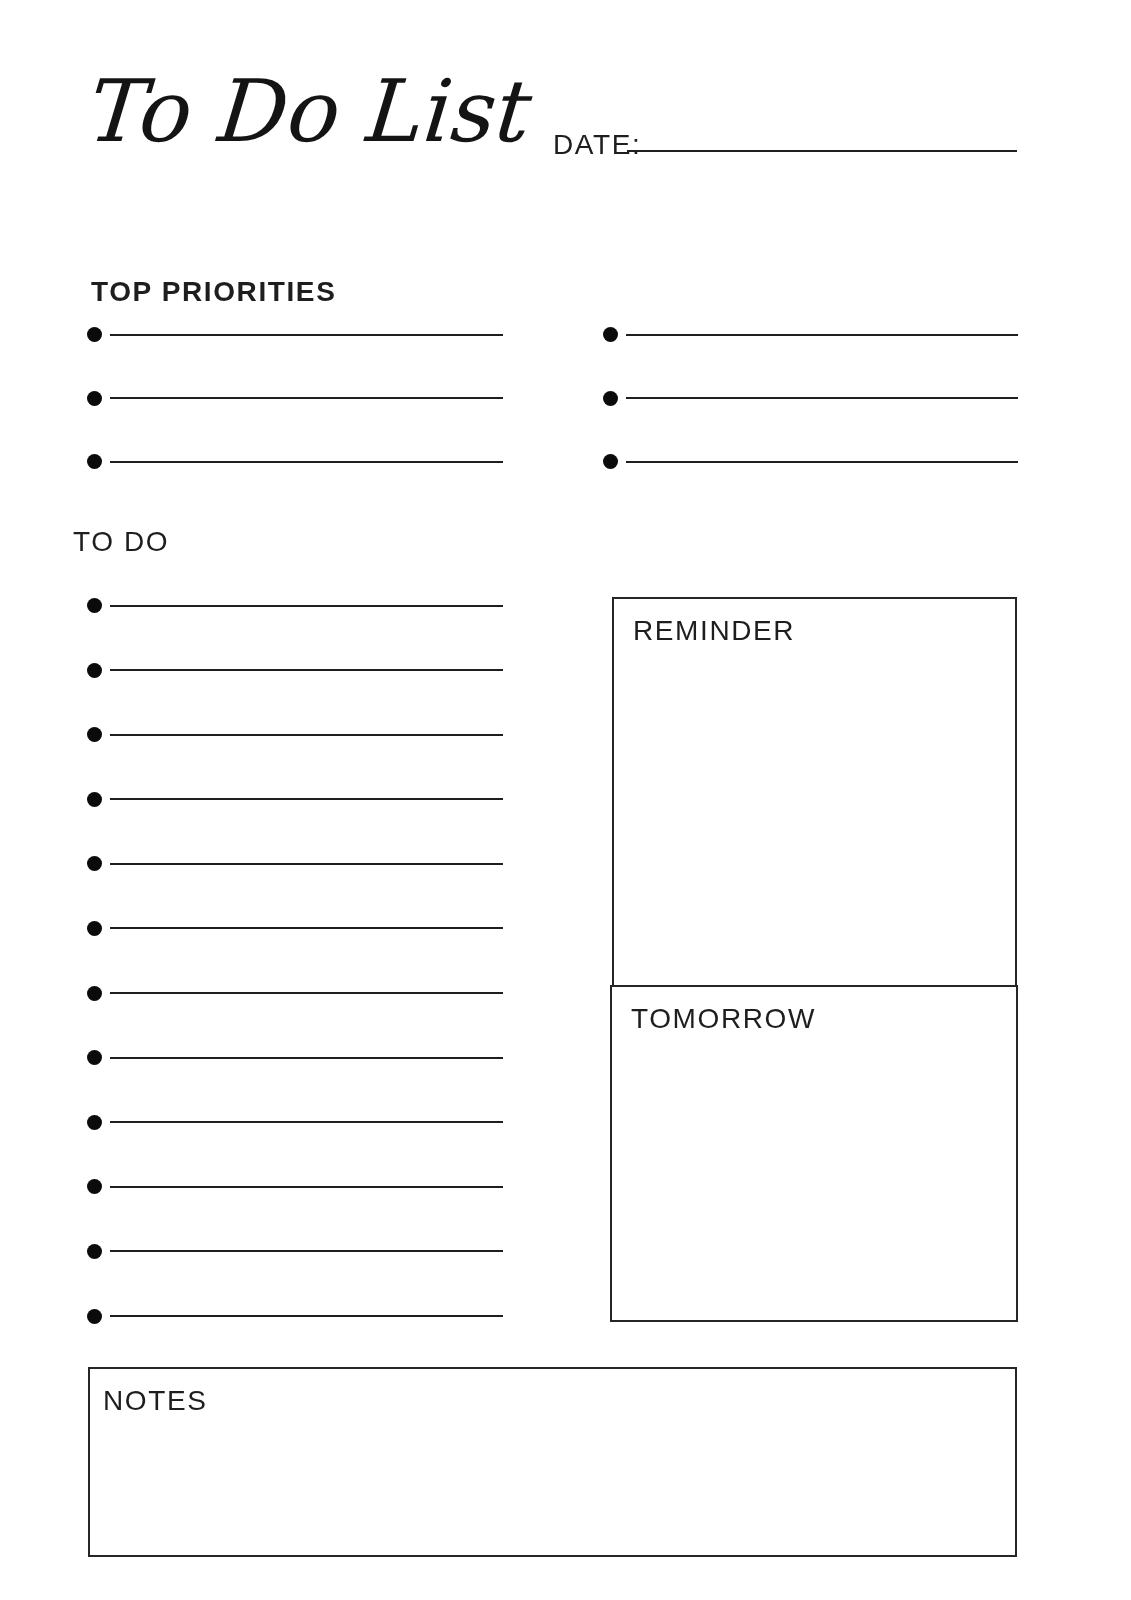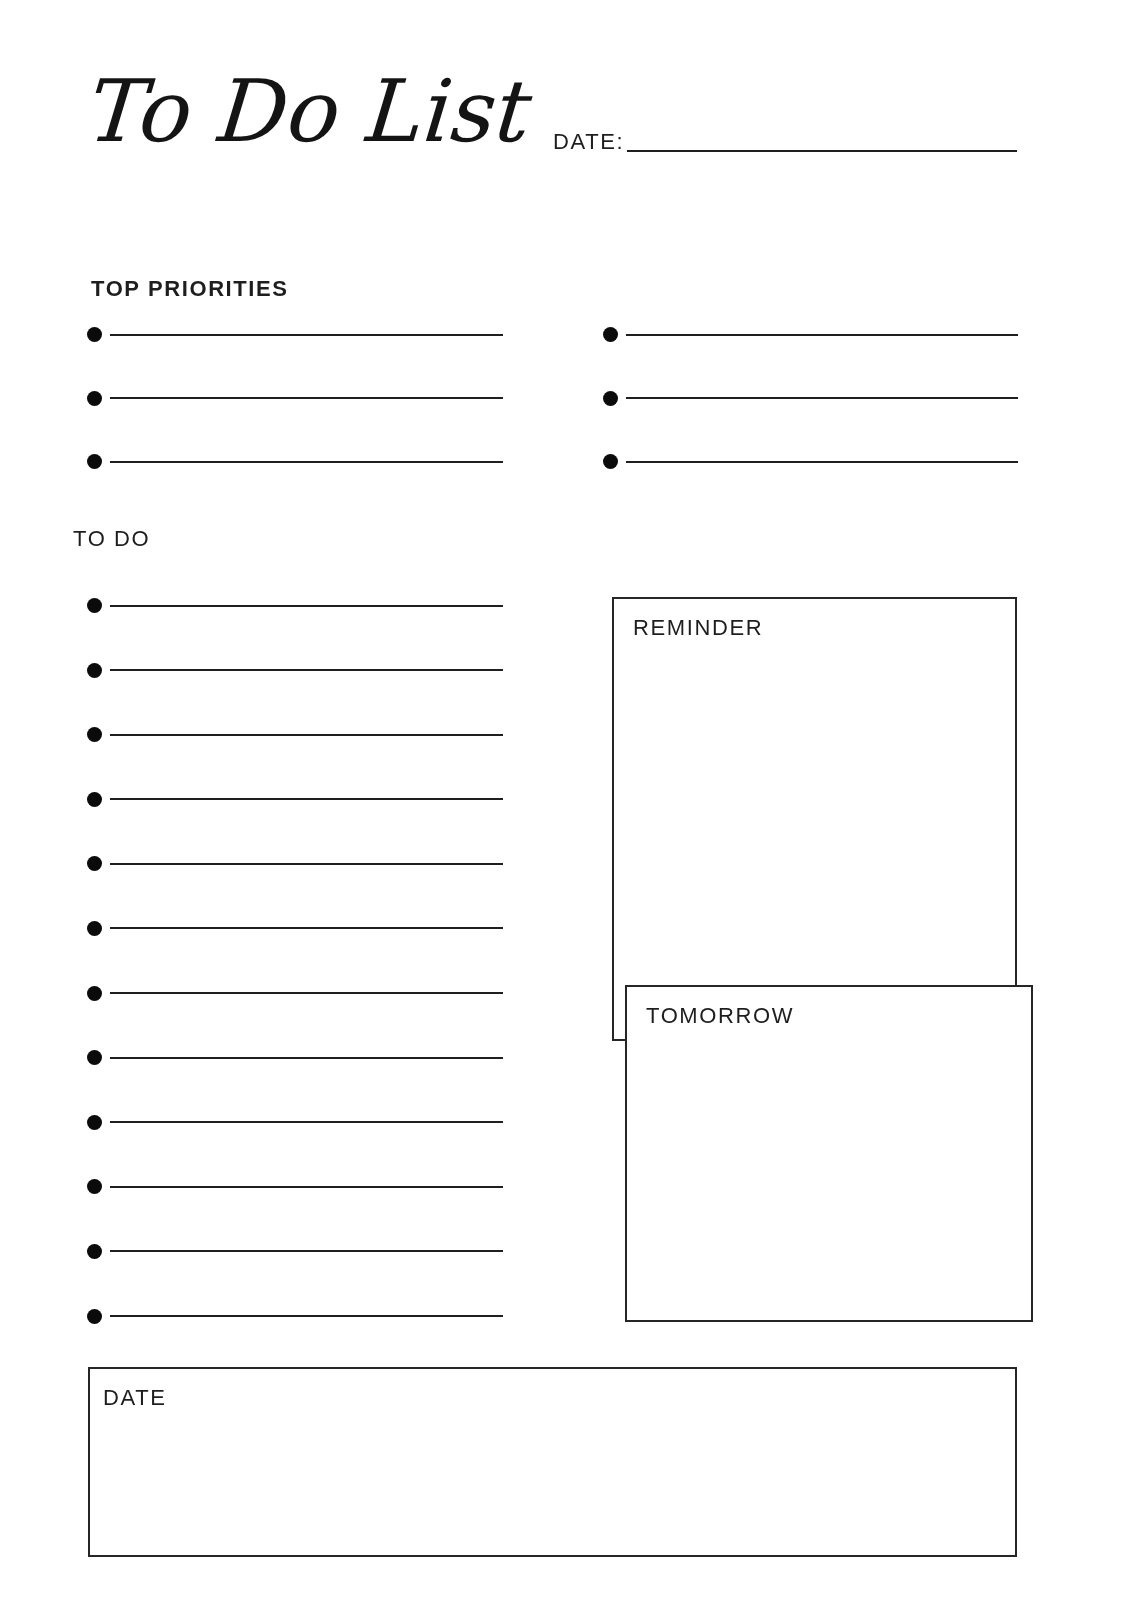--- a/index.html
+++ b/index.html
@@ -25,21 +25,21 @@
     line-height:1.25;
     color:#141414;
     transform:skewX(-6deg);
     transform-origin:0 100%;
     white-space:nowrap;
   }
 
   
   .meta-label {
     font-family:"Liberation Sans", sans-serif;
-    font-size:22px;
+    font-size:28px;
     font-weight:400;
     letter-spacing:1.6px;
     color:#1e1e1e;
     white-space:nowrap;
   }
 
   .date-label { position:absolute; left:553px; top:129px; }
   .date-line  {
     position:absolute; left:627px; top:150px; width:390px; height:0;
     border-top:2px solid #1f1f1f;
@@ -62,21 +62,21 @@
     flex:1; height:0; margin-left:8px;
     border-top:2px solid #1f1f1f;
   }
 
   .box {
     position:absolute;
     border:2px solid #262626;
     background:#ffffff;
   }
   .box-reminder { left:612px; top:597px;  width:405px; height:444px; }
-  .box-tomorrow { left:625px; top:985px;  width:408px; height:337px; }
+  .box-tomorrow { left:610px; top:985px;  width:408px; height:337px; }
   .box-notes    { left:88px;  top:1367px; width:929px; height:190px; }
   .box-label { display:block; padding:16px 0 0 19px; }
   .box-notes .box-label { padding-left:13px; }
 </style>
 </head>
 <body>
 
 <div class="page">
 
   <h1 class="title">To Do List</h1>
@@ -171,16 +171,16 @@
 
   <div class="box box-reminder">
     <span class="meta-label box-label">REMINDER</span>
   </div>
 
   <div class="box box-tomorrow">
     <span class="meta-label box-label">TOMORROW</span>
   </div>
 
   <div class="box box-notes">
-    <span class="meta-label box-label">DATE</span>
+    <span class="meta-label box-label">NOTES</span>
   </div>
 
 </div>
 
 </body></html>

